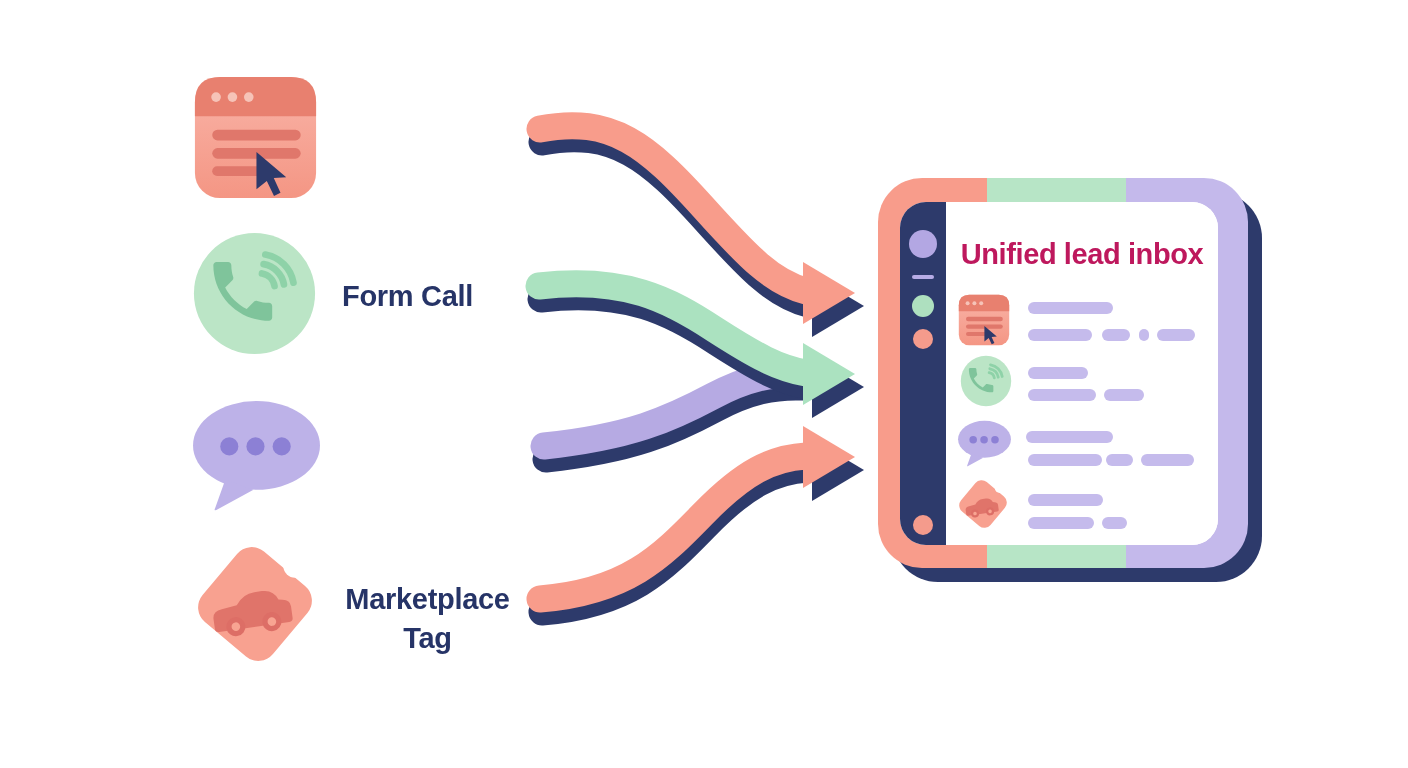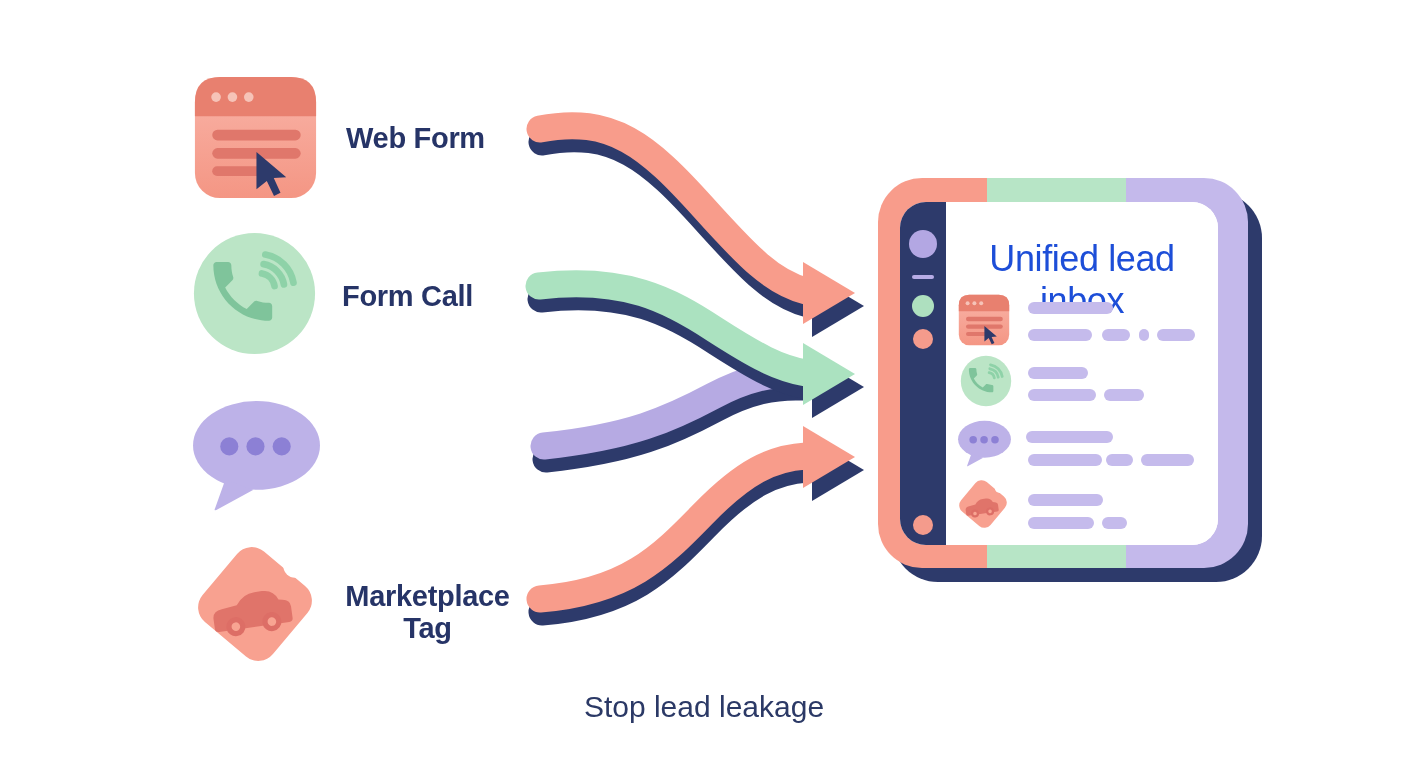--- a/index.html
+++ b/index.html
@@ -6,21 +6,21 @@
   .canvas{
     position:relative;width:1408px;height:768px;background:#ffffff;overflow:hidden;
     font-family:"Liberation Sans", sans-serif;
   }
   
   .src-icon{position:absolute;}
   .src-label{
     position:absolute;color:#263467;font-weight:700;font-size:29px;letter-spacing:-0.3px;
     white-space:nowrap;
   }
-  .src-label.wrap{white-space:normal;text-align:center;line-height:32px;}
+  .src-label.wrap{white-space:normal;text-align:center;line-height:39px;}
   
   .arrows{position:absolute;left:0;top:0;pointer-events:none;}
   .arrow-stroke{fill:none;stroke-width:27;stroke-linecap:round;}
   .stroke-shadow{stroke:#2D3A6B;}
   
   .panel-shadow{
     position:absolute;left:892px;top:192px;width:370px;height:390px;border-radius:46px;
     background:#2D3A6B;
   }
   .panel{
@@ -34,22 +34,22 @@
   .sidebar{position:relative;width:46px;background:#2D3A6B;flex:0 0 46px;}
   .sb-dot{position:absolute;left:50%;transform:translateX(-50%);border-radius:50%;}
   .sb-dot.d1{width:28px;height:28px;top:28px;background:#B3A7E3;}
   .sb-dot.d2{width:22px;height:22px;top:93px;background:#AEE0BF;}
   .sb-dot.d3{width:20px;height:20px;top:127px;background:#F49B8C;}
   .sb-dot.d4{width:20px;height:20px;top:313px;background:#F49B8C;}
   .sb-divider{position:absolute;left:50%;transform:translateX(-50%);top:73px;width:22px;height:4px;
     border-radius:2px;background:#B7ACE6;}
   .content{position:relative;flex:1;background:#ffffff;}
   .inbox-title{
-    position:absolute;top:36px;left:0;right:0;text-align:center;color:#1d4ed8;
-    font-weight:400;font-size:36px;letter-spacing:-0.4px;
+    position:absolute;top:36px;left:0;right:0;text-align:center;color:#be185d;
+    font-weight:700;font-size:29px;letter-spacing:-0.4px;
   }
   .row-icon{position:absolute;}
   .pill{position:absolute;height:12px;border-radius:6px;background:#C5BBEC;}
   
   .caption{
     position:absolute;top:690px;left:0;width:100%;text-align:center;
     color:#2B3966;font-size:30px;font-weight:400;
   }
   .defs{position:absolute;width:0;height:0;overflow:hidden;}
 </style>
@@ -103,21 +103,20 @@
           <circle cx="18" cy="13" r="10" fill="#DD6E66"></circle>
             <circle cx="18" cy="13" r="4.5" fill="#F8A492"></circle>
         </g>
       </symbol>
     </defs>
   </svg>
 
   <svg class="src-icon" style="left:193px;top:75px" width="125" height="125">
       <use href="#sym-webform"></use>
     </svg>
-  <div class="src-label" style="left:346px;top:122px">Web Form</div>
 
   <svg class="src-icon" style="left:192px;top:231px" width="125" height="125">
       <use href="#sym-phone"></use>
     </svg>
   <div class="src-label" style="left:342px;top:280px">Form Call</div>
 
   <svg class="src-icon" style="left:191px;top:399px" width="131" height="113">
       <use href="#sym-chat"></use>
     </svg>
 
@@ -200,14 +199,13 @@
         <svg class="row-icon" style="left:9px;top:274px" width="56" height="56">
             <use href="#sym-tag"></use>
           </svg>
         <div class="pill" style="left:82px;top:292px;width:75px"></div>
         <div class="pill" style="left:82px;top:315px;width:66px"></div>
         <div class="pill" style="left:156px;top:315px;width:25px"></div>
       </div>
     </div>
   </div>
 
-  <div class="caption">Stop lead leakage</div>
 </div>
 
 </body></html>

